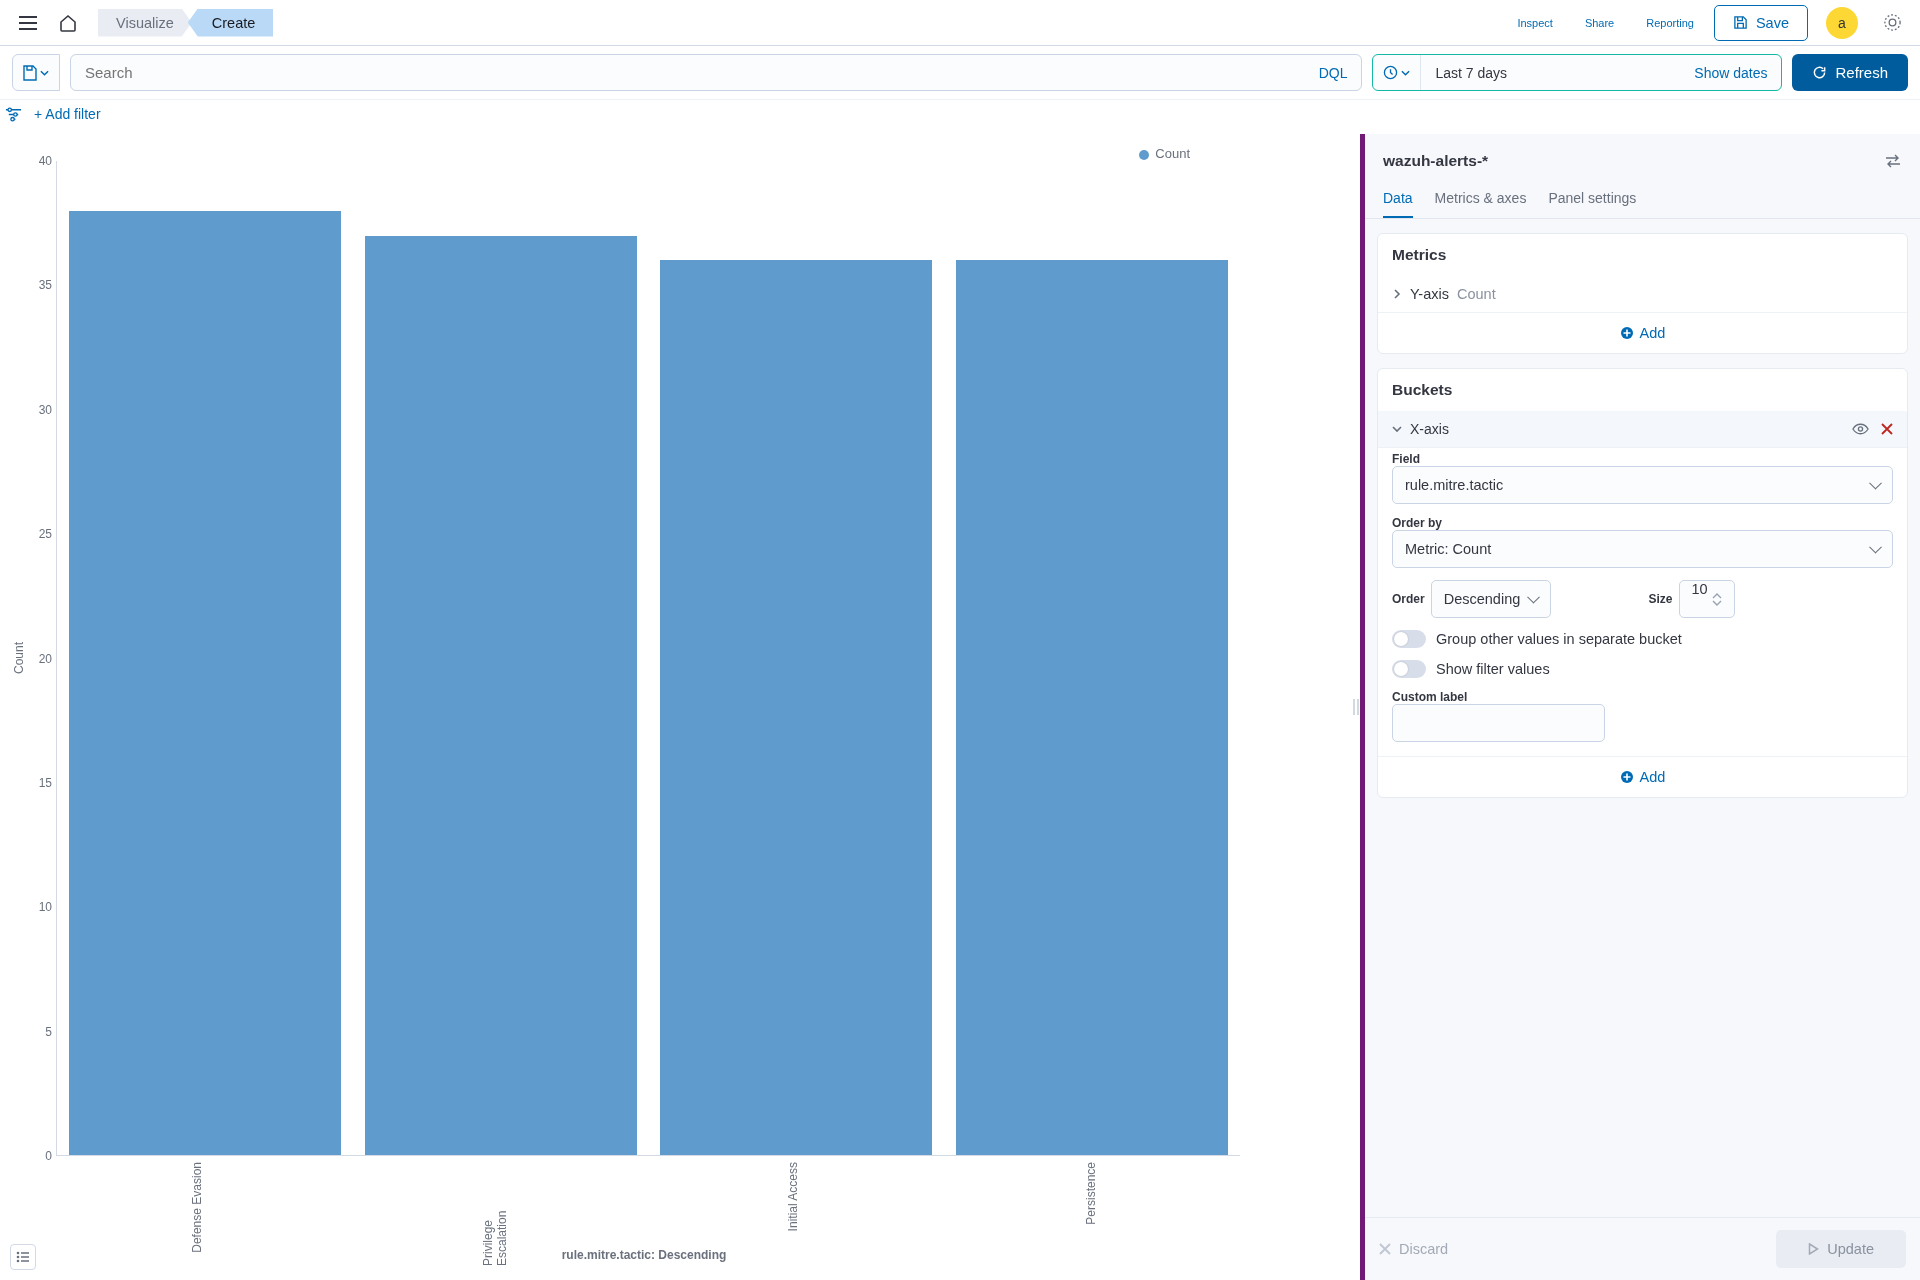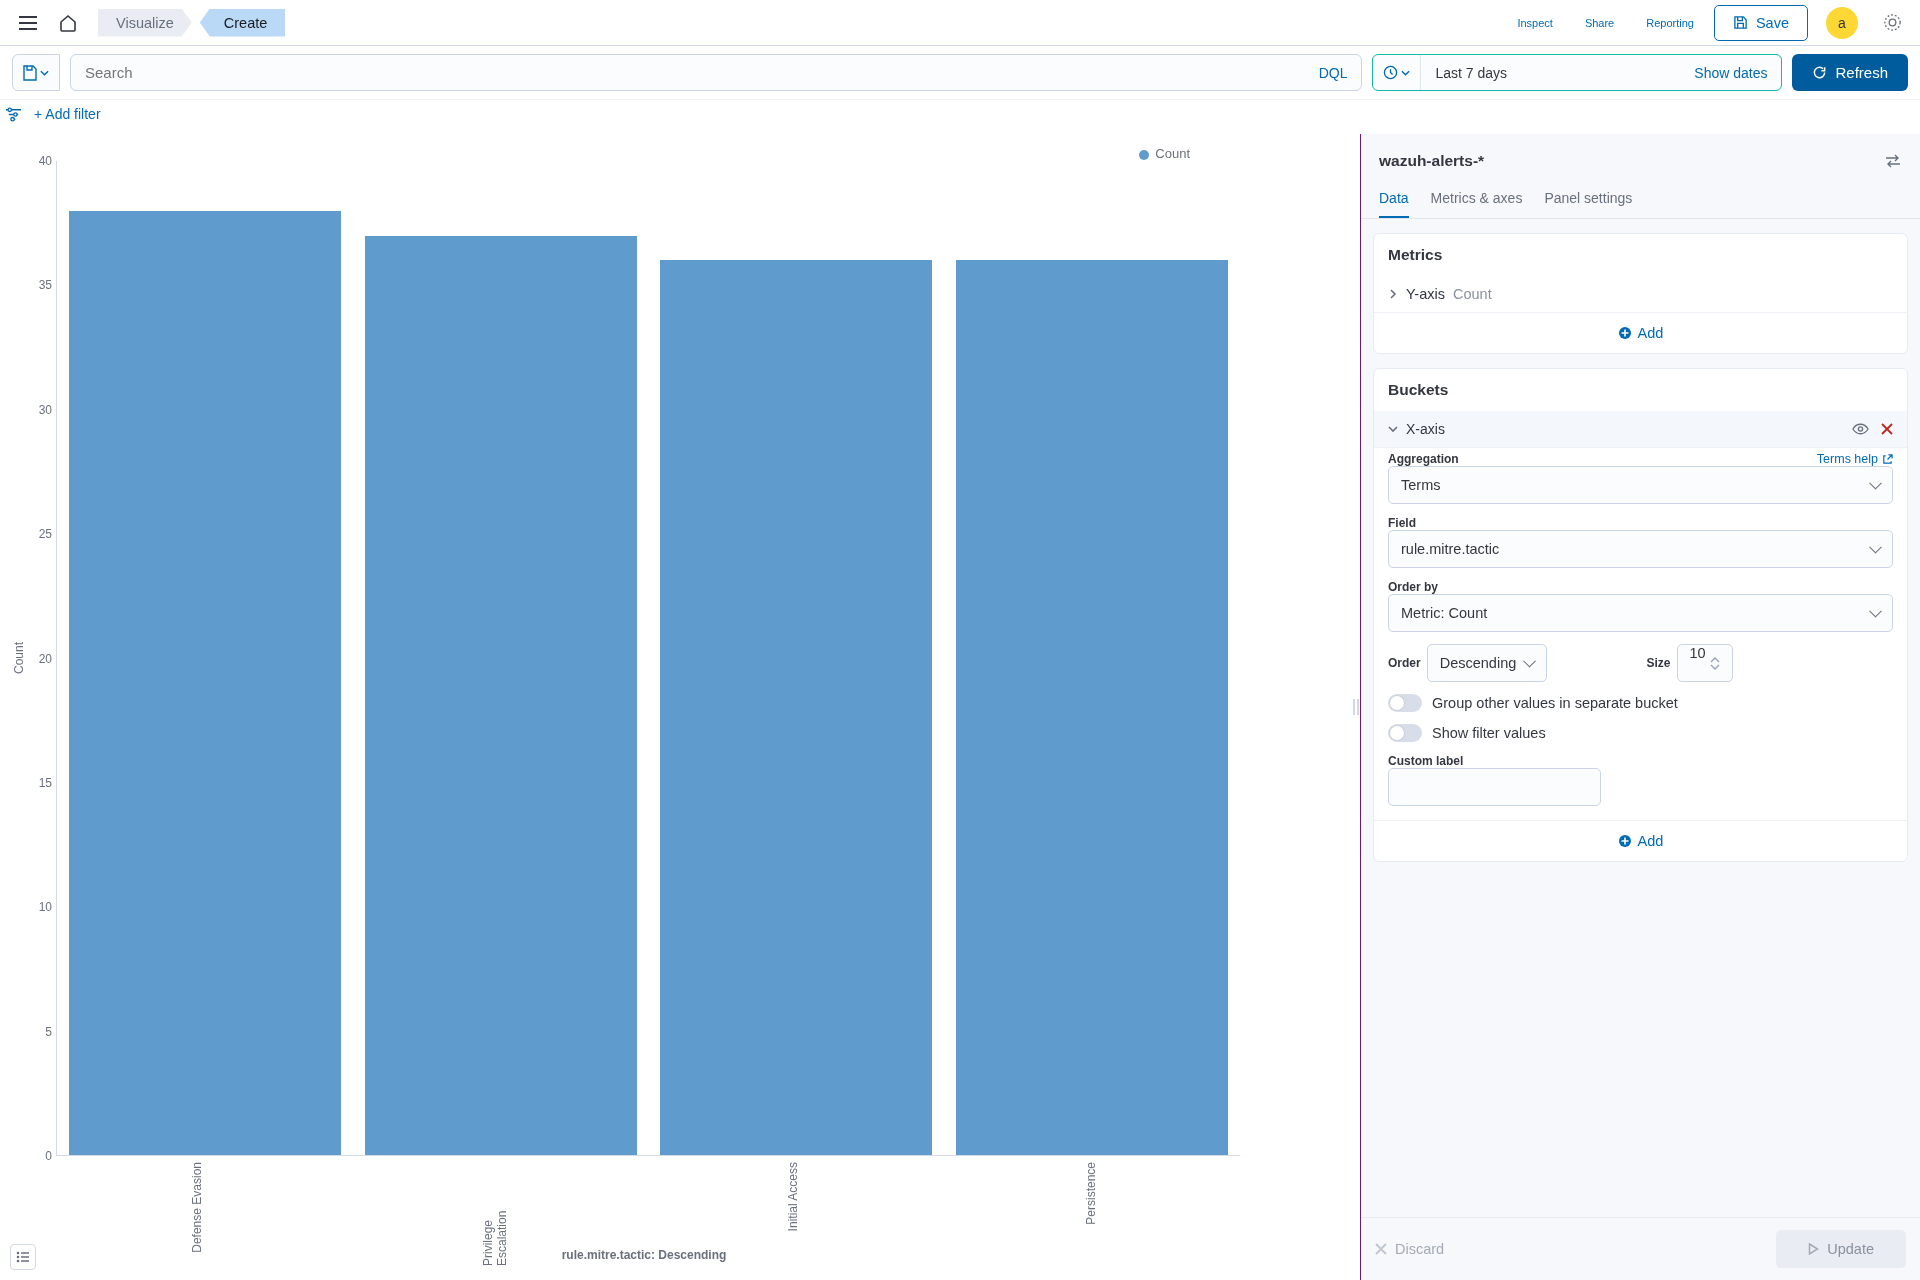--- a/index.html
+++ b/index.html
@@ -2,21 +2,21 @@
 <html><head>
 <meta charset="utf-8">
 <style>
   * { box-sizing: border-box; margin: 0; padding: 0; }
   html, body { width: 1920px; height: 1280px; font-family: -apple-system, BlinkMacSystemFont, "Segoe UI", Helvetica, Arial, sans-serif; font-size: 14px; color: #343741; background: #fff; overflow: hidden; }
   body { transform-origin: 0 0; }
 
   
   .topbar { height: 46px; border-bottom: 1px solid #d3dae6; display: flex; align-items: center; padding: 0 12px; gap: 8px; }
   .icon-btn { width: 32px; height: 32px; display: inline-flex; align-items: center; justify-content: center; border-radius: 4px; cursor: pointer; color: #343741; }
-  .breadcrumbs { display: flex; align-items: flex-start; gap: 16px; margin-left: 6px; }
+  .breadcrumbs { display: flex; align-items: flex-start; gap: 4px; margin-left: 6px; }
   .crumb { height: 28px; display: inline-flex; align-items: center; padding: 0 18px; font-size: 14.5px; position: relative; }
   .crumb.visualize { background: #e9edf3; color: #69707d; clip-path: polygon(0 0, calc(100% - 10px) 0, 100% 50%, calc(100% - 10px) 100%, 0 100%); }
   .crumb.create { background: #b9d9f7; color: #1a1c21; margin-left: -8px; clip-path: polygon(10px 0, 100% 0, 100% 100%, 10px 100%, 0 50%); padding-left: 24px; font-weight: 500;}
   .topbar-spacer { flex: 1; }
   .top-link { color: #006bb4; font-size: 11px; padding: 6px 12px; cursor: pointer; }
   .save-btn { border: 1px solid #006bb4; color: #006bb4; background: #fff; height: 36px; padding: 0 18px; border-radius: 5px; display: inline-flex; align-items: center; gap: 8px; font-size: 14.5px; cursor: pointer; font-weight: 500;}
   .avatar { width: 32px; height: 32px; border-radius: 50%; background: #fdd835; color: #333; display: inline-flex; align-items: center; justify-content: center; font-weight: 500; margin-left: 10px; }
   .news-icon { margin-left: 10px; }
 
   
@@ -33,21 +33,21 @@
   .refresh-btn svg { stroke: #fff; }
 
   
   .filterbar { height: 34px; padding: 2px 14px 8px 2px; display: flex; align-items: center; gap: 10px; color: #006bb4; font-size: 14px;}
   .filter-icon { width: 22px; height: 22px; display:inline-flex; align-items:center; justify-content:center; color:#006bb4; cursor:pointer;}
   .add-filter { cursor: pointer; }
 
   
   .workspace { display: flex; height: calc(1280px - 46px - 54px - 34px); }
   .chart-area { flex: 1; position: relative; padding: 12px 20px 18px 10px; display:flex; flex-direction:column;}
-  .side-panel { width: 560px; border-left: 1px solid #701a75; background: #f7f8fc; display: flex; flex-direction: column; }
+  .side-panel { width: 560px; border-left: 5px solid #701a75; background: #f7f8fc; display: flex; flex-direction: column; }
 
   .resize-handle { position:absolute; right:-1px; top:50%; transform:translateY(-50%); width:10px; height:30px; display:flex; align-items:center; justify-content:center; color:#98a2b3; cursor:col-resize;}
 
   
   .legend { text-align: right; padding-right: 150px; font-size: 13px; color:#6a717d; }
   .legend-dot { display:inline-block; width:10px; height:10px; border-radius:50%; background:#5f9ccd; margin-right:6px; vertical-align:middle;}
   .plot-wrapper { flex:1; display:flex; }
   .yaxis-label { writing-mode: vertical-rl; transform: rotate(180deg); font-size:12px; color:#6a717d; align-self:center; padding:0 2px;}
   .yaxis-ticks { width:28px; position:relative; font-size:12px; color:#6a717d; }
   .ytick { position:absolute; right:4px; transform: translateY(50%); }
@@ -293,32 +293,20 @@
             </span>
             <span class="del">
               <svg width="12" height="12" viewBox="0 0 12 12">
                   <path d="M1 1l10 10M11 1L1 11" stroke="#bd271e" stroke-width="1.8"></path>
                 </svg>
             </span>
           </div>
         </div>
 
         <div class="form">
-          <div>
-            <div class="form-label">
-              <span>Aggregation</span>
-              <span class="help-link">
-                <span>Terms help</span>
-                <svg width="11" height="11" viewBox="0 0 12 12" fill="none">
-                    <path d="M4 2H2v8h8V8 M6 6l5-5M7 1h4v4" stroke="#006bb4" stroke-width="1.3"></path>
-                  </svg>
-              </span>
-            </div>
-            <div class="select">Terms</div>
-          </div>
 
           <div>
             <div class="form-label">
                 <span>Field</span>
               </div>
             <div class="select">rule.mitre.tactic</div>
           </div>
 
           <div>
             <div class="form-label">

